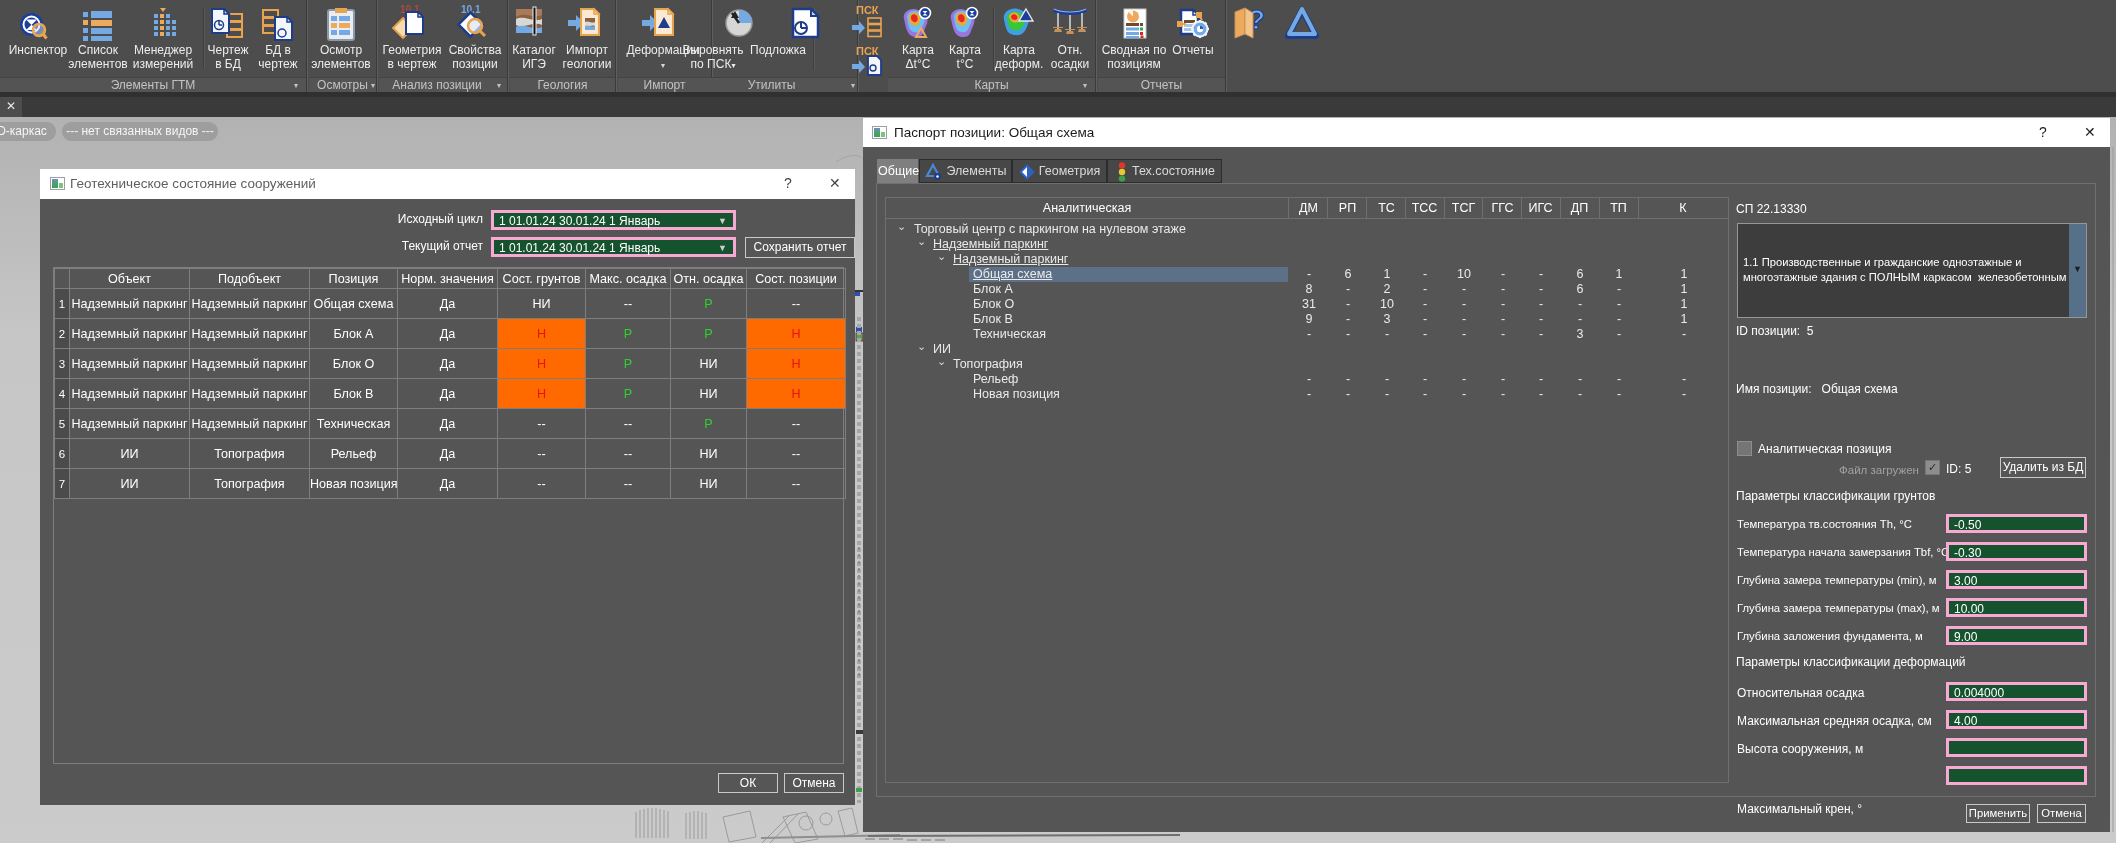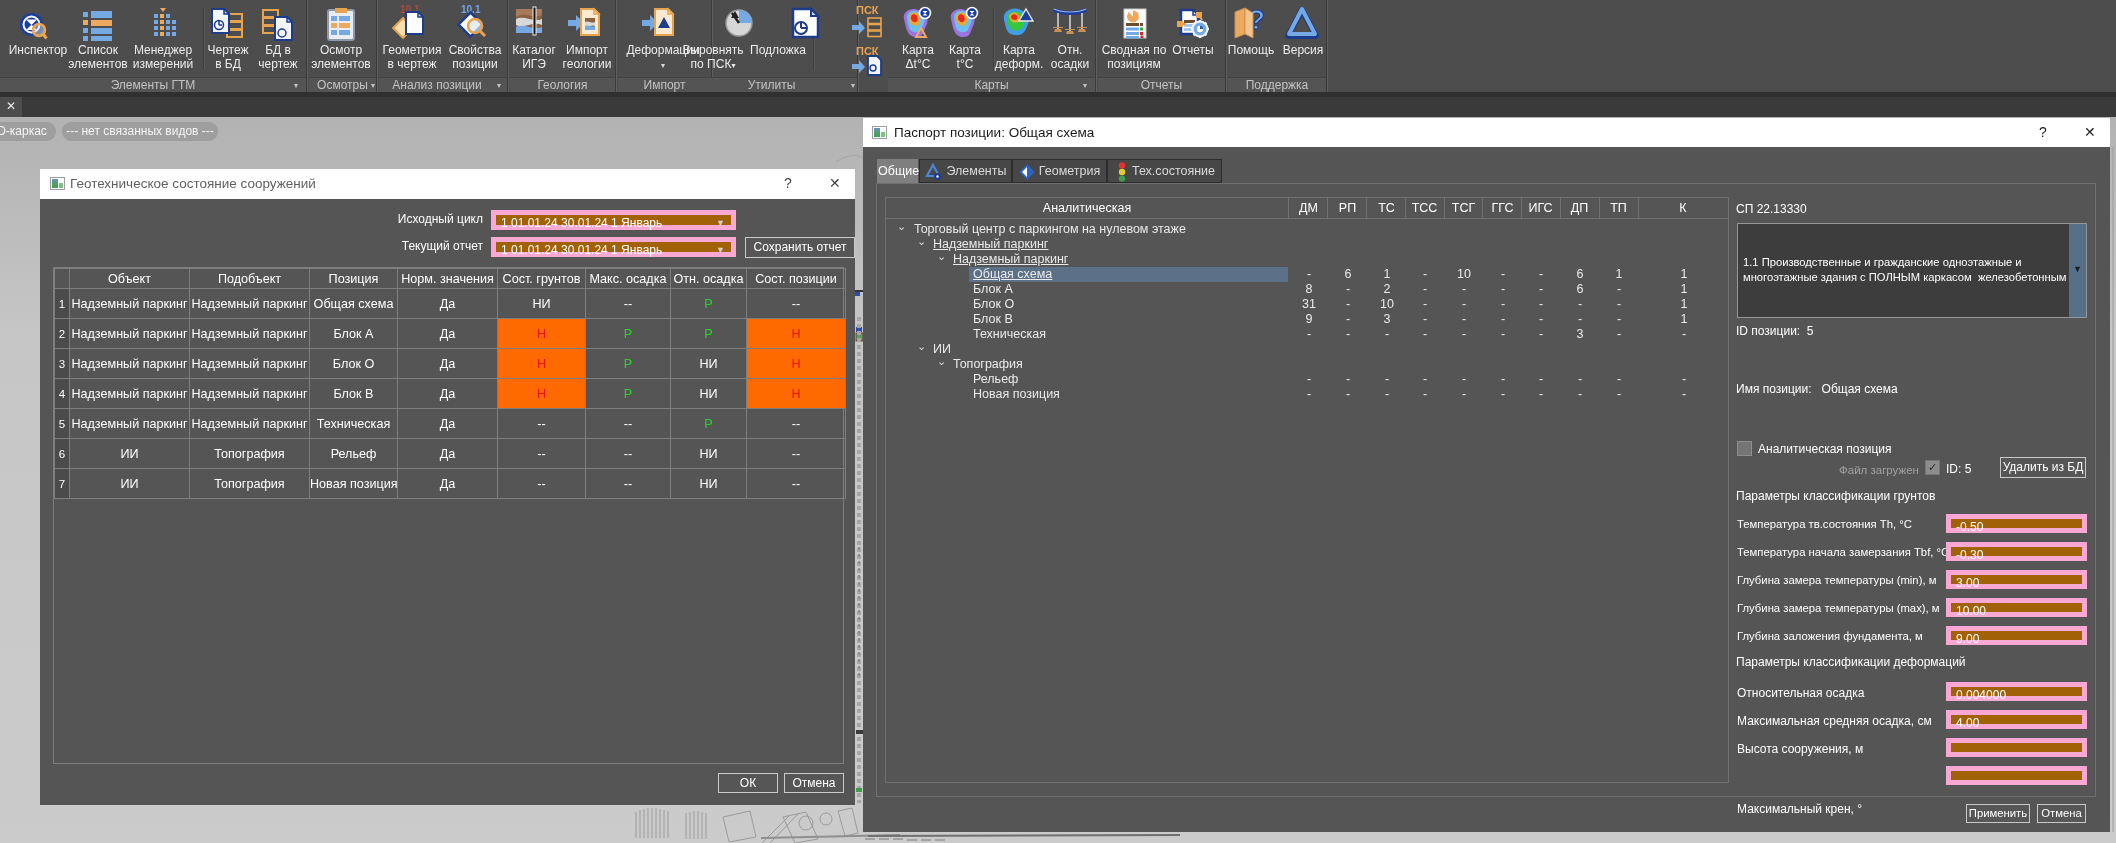--- a/index.html
+++ b/index.html
@@ -32,21 +32,21 @@
 
   
   .dlg { position:absolute; background:#555555; }
   .tbar { position:absolute; left:0; top:0; right:0; background:#ffffff; }
   .ticon { position:absolute; width:15px; height:13px; border:1px solid #9aa0a6; background:#fff; }
   .ticon i { position:absolute; left:1px; top:1px; width:6px; height:9px; background:linear-gradient(180deg,#6f8fc0 0%,#4aa163 60%,#3f9e55 100%); }
   .ticon b { position:absolute; left:8px; top:5px; width:4px; height:5px; background:#7fc27f; }
   .wbtn { position:absolute; color:#222; font-size:14px; }
   .btn { position:absolute; background:#565656; border:1px solid #c9c9c9; color:#fff;
          font-size:12px; text-align:center; }
-  .inp { position:absolute; background:#a16207; border:5px solid #f9a8d4; color:#fff;
+  .inp { position:absolute; background:#14532d; border:3px solid #f9a8d4; color:#fff;
          font-size:12px; line-height:17px; padding-left:5px; }
   .lbl { position:absolute; color:#fff; font-size:12px; white-space:nowrap; }
   .lbl2 { position:absolute; color:#fff; font-size:11.3px; white-space:nowrap; }
 
   
   #ltable { position:absolute; left:13px; top:98px; width:791px; height:497px; border:1px solid #7e7e7e; }
   #ltable table { border-collapse:collapse; table-layout:fixed; width:791px; font-size:12.6px; color:#fff; }
   #ltable td, #ltable th { border:1px solid #7e7e7e; text-align:center; overflow:hidden; white-space:nowrap; font-weight:normal; }
   #ltable th { height:20px; }
   #ltable td { height:30px; }
@@ -160,29 +160,20 @@
   <div class="grp" style="left:1098px; width:128px;">
     <div class="it" style="left:36px;">
         <span class="lb">Сводная по<br>позициям</span>
       </div>
     <div class="it" style="left:95px;">
         <span class="lb">Отчеты</span>
       </div>
     <div class="glab">Отчеты</div>
   </div>
 
-  <div class="grp" style="left:1228px; width:99px;">
-    <div class="it" style="left:23px;">
-        <span class="lb">Помощь</span>
-      </div>
-    <div class="it" style="left:75px;">
-        <span class="lb">Версия</span>
-      </div>
-    <div class="glab">Поддержка</div>
-  </div>
   <svg class="abs" style="left:0;top:0;" width="1340" height="92" viewBox="0 0 1340 92">
 
     <g transform="translate(18,11)">
       <circle cx="13.5" cy="13.5" r="11.5" fill="#1c3f9e"></circle>
       <circle cx="13.5" cy="13.5" r="8" fill="none" stroke="#ffffff" stroke-width="2"></circle>
       <path d="M8 8.5 L19 8.5 L13.5 14 Z" fill="#ffffff"></path>
       <path d="M8 19 L19 19 L13.5 13.8 Z" fill="#ffffff"></path>
       <circle cx="21" cy="19" r="6" fill="#cdd8e4" fill-opacity="0.5" stroke="#eba64f" stroke-width="2.5"></circle>
       <line x1="25.5" y1="23.5" x2="28.5" y2="27.5" stroke="#eba64f" stroke-width="3"></line>
     </g>

